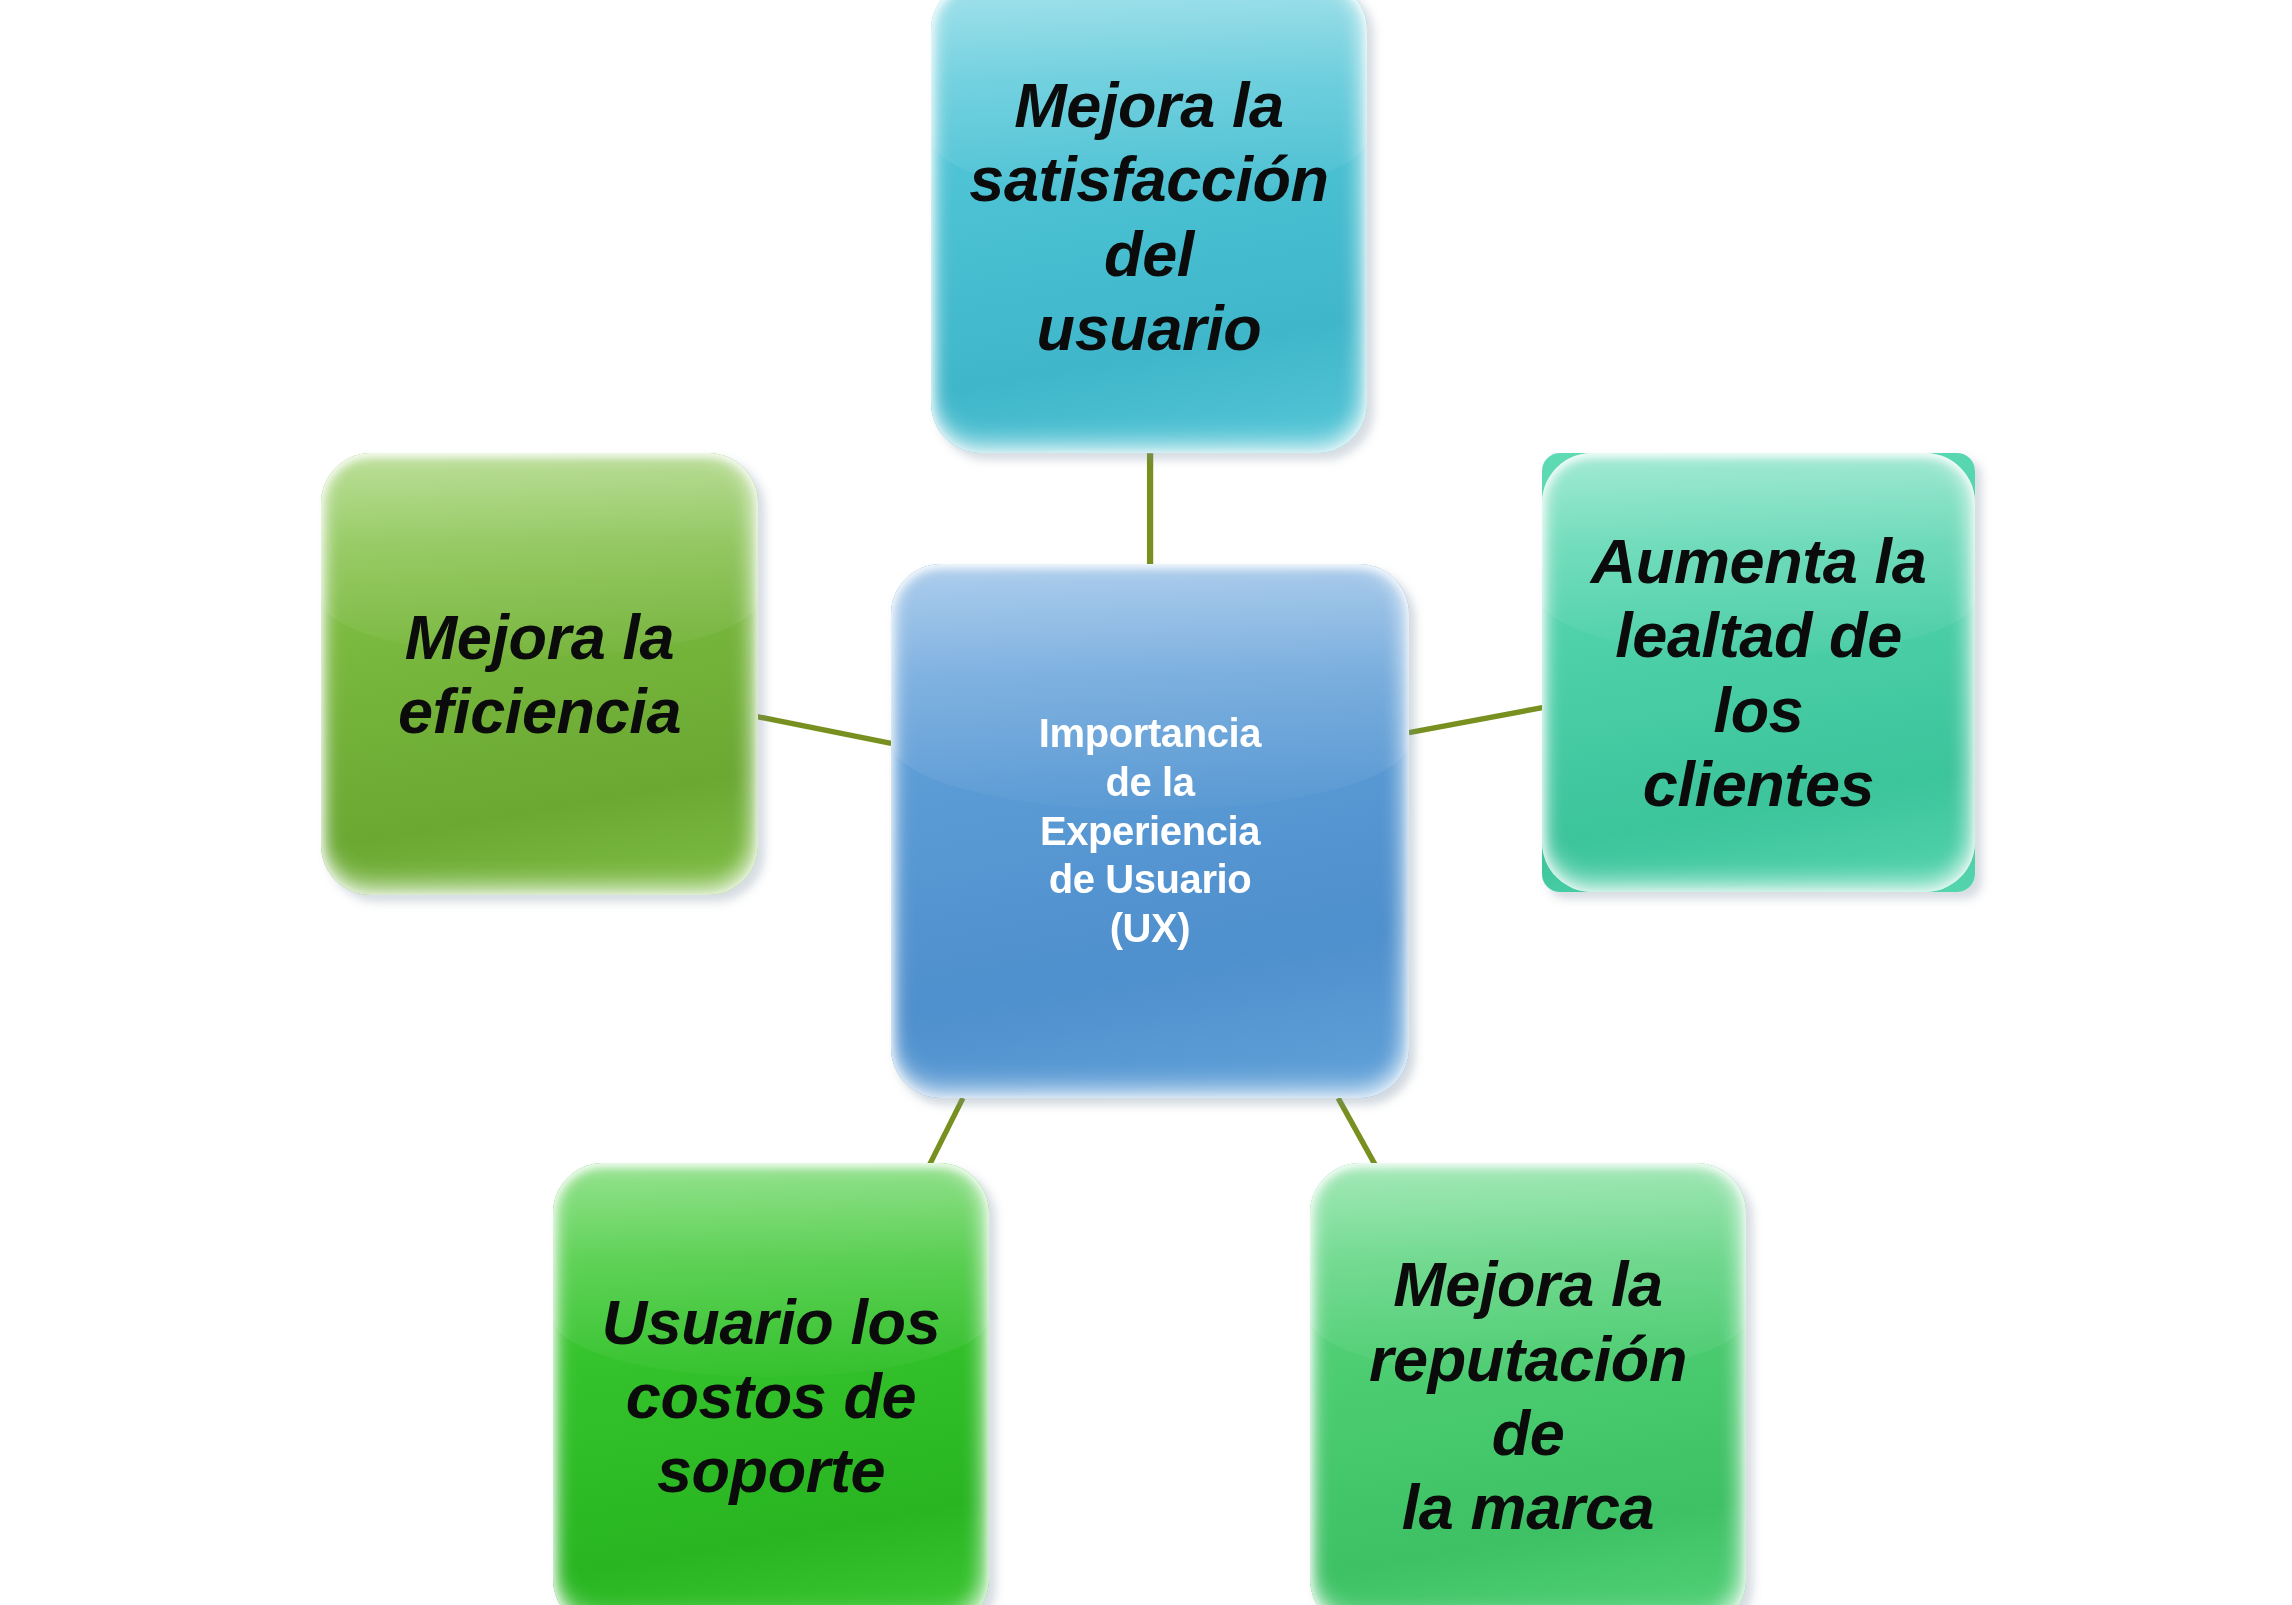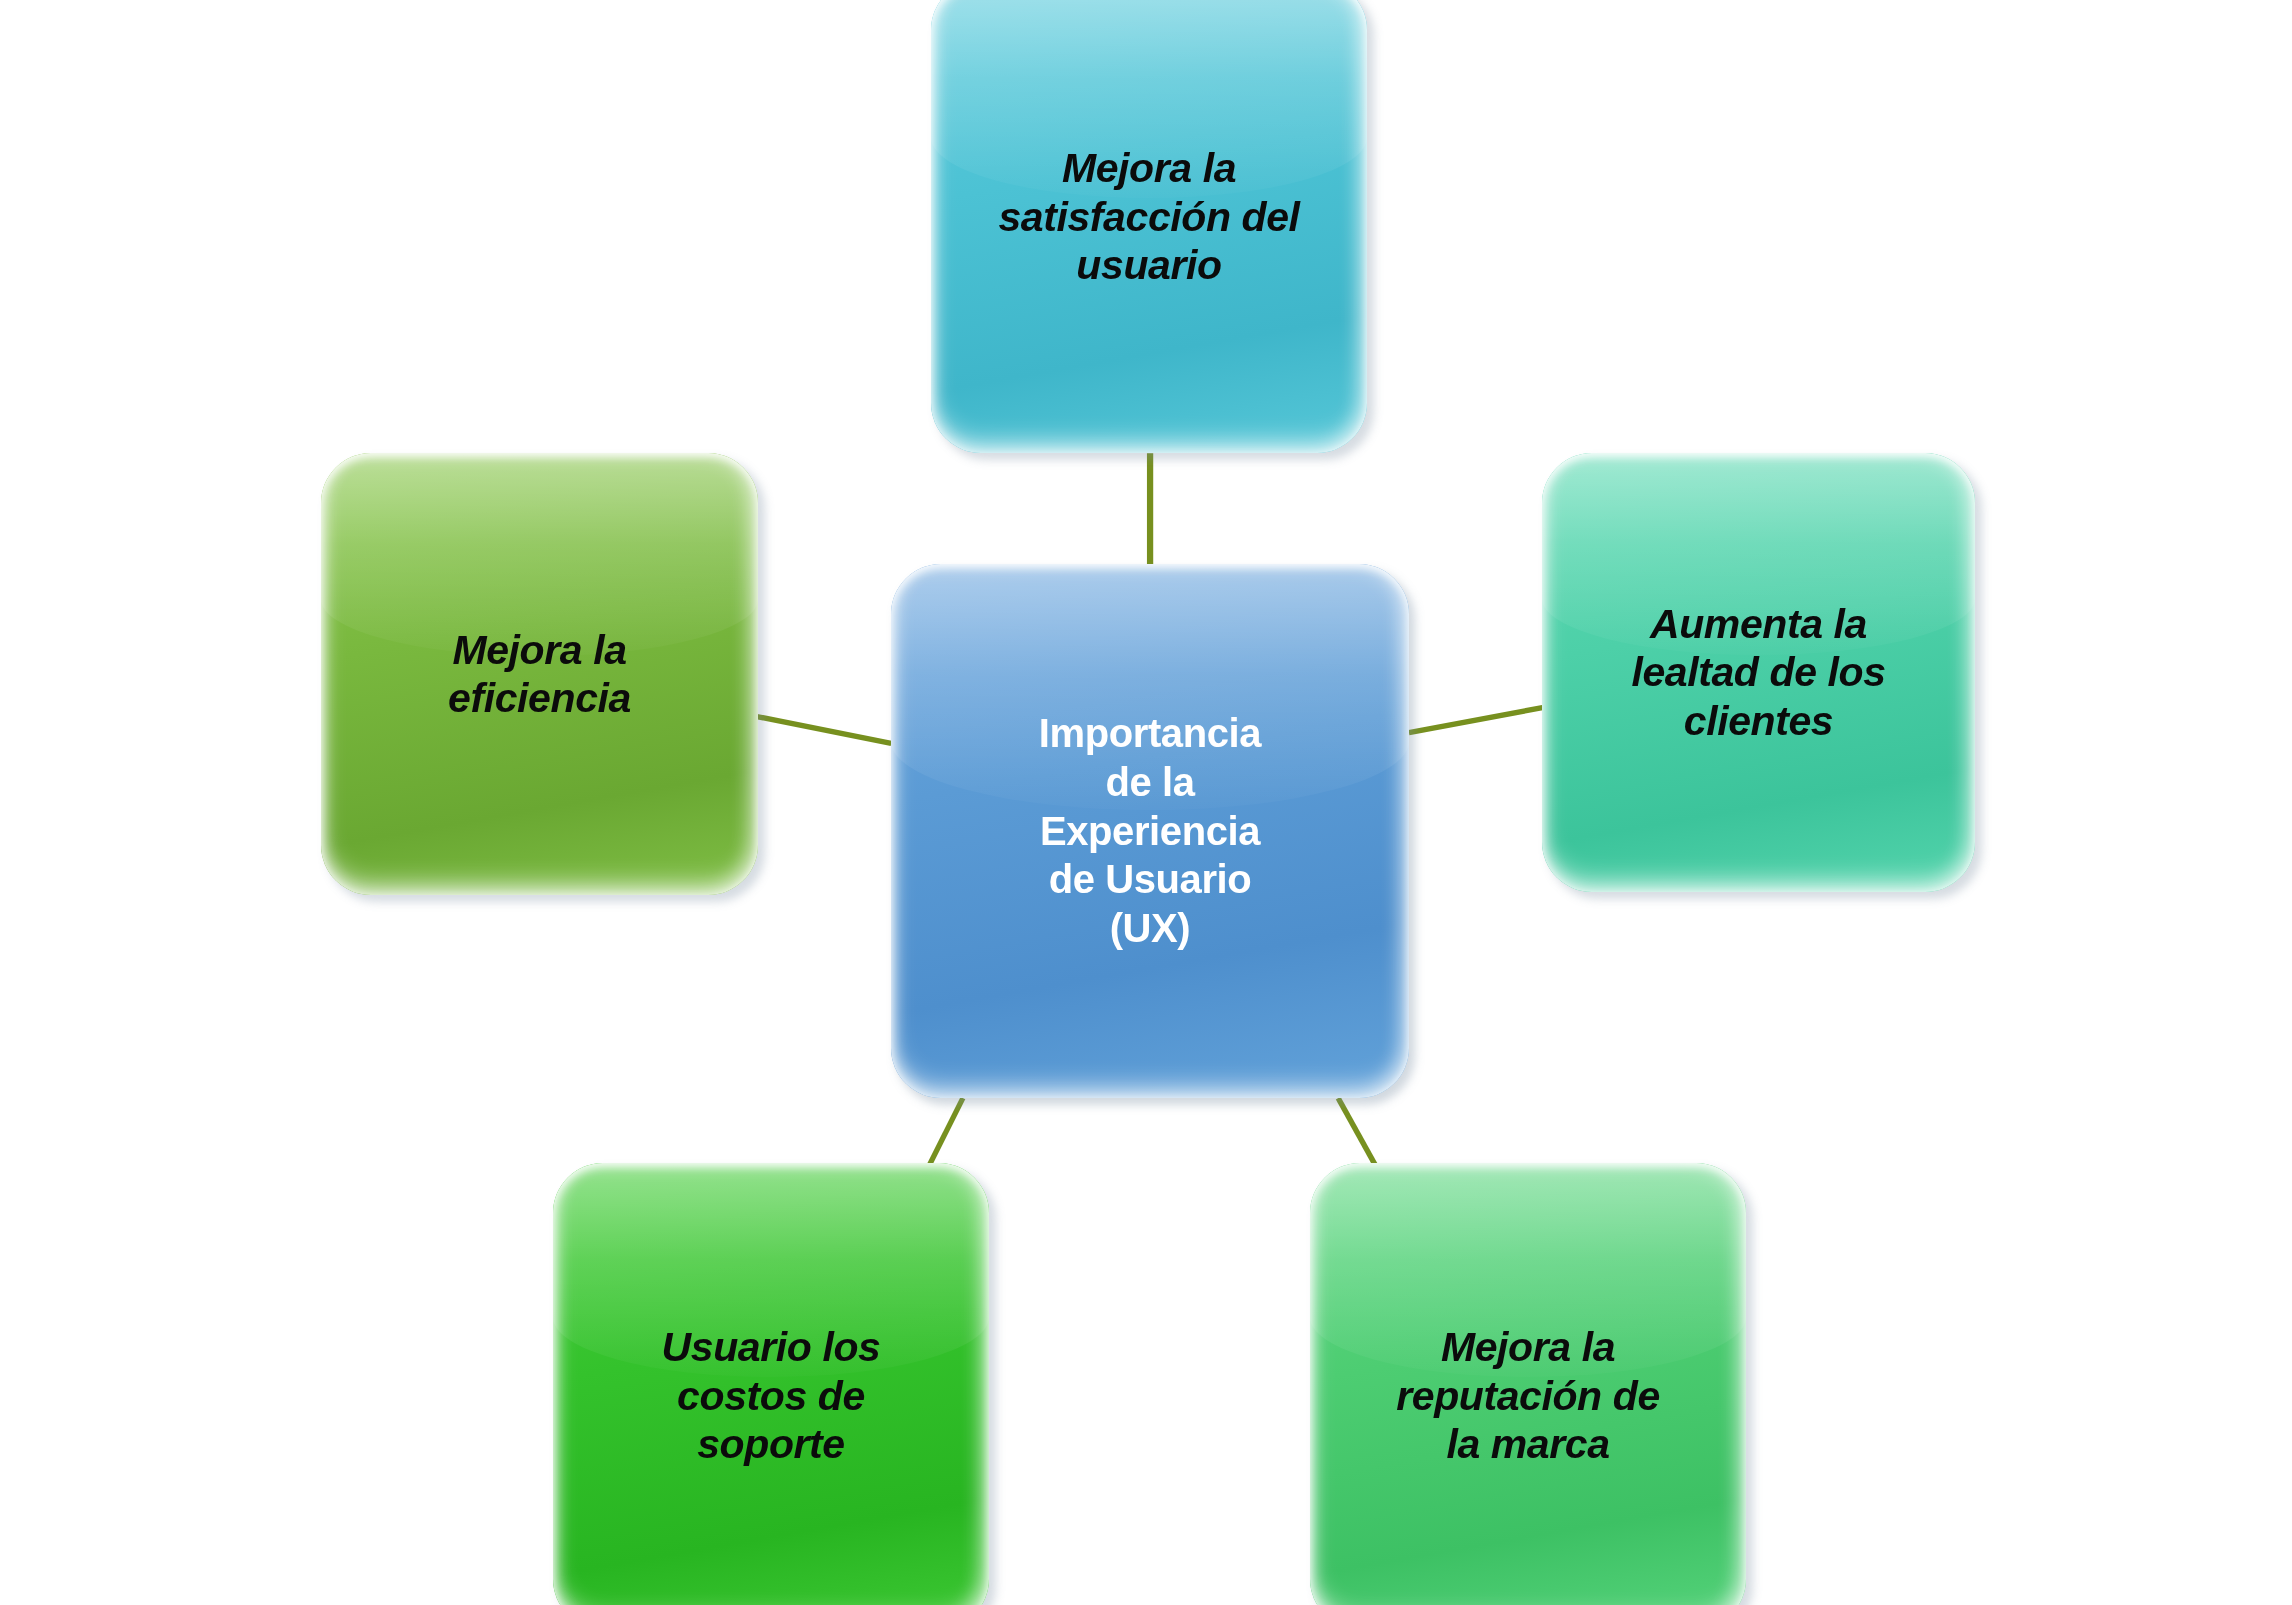--- a/index.html
+++ b/index.html
@@ -73,21 +73,21 @@
       inset 0 -12.5px 23px rgba(255,255,255,0.55);
     pointer-events: none;
     z-index: 2;
   }
 
   
   .node.satellite .label {
     color: #0b0b0b;
     font-weight: bold;
     font-style: italic;
-    font-size: 41px;
+    font-size: 63px;
   }
   
   .node.center .label {
     color: #ffffff;
     font-weight: bold;
     font-style: normal;
     font-size: 40px;
     line-height: 1.22;
   }
 
@@ -99,20 +99,21 @@
   }
   #node-top {
     left: 931px; top: -19.7px; width: 436px; height: 473px;
     background: linear-gradient(170deg, #63cede 0%, #4cc2d4 40%, #3fb6ca 75%, #57c8d8 100%);
     box-shadow: 6.3px 6.3px 9.9px rgba(120,140,160,0.30);
   }
   #node-right {
     left: 1542px; top: 453px; width: 433px; height: 439px;
     background: linear-gradient(170deg, #5fdbb4 0%, #4dd0a8 40%, #3cc49b 76%, #55d5ad 100%);
     box-shadow: 6.3px 6.3px 9.9px rgba(120,140,160,0.30);
+    border-radius: 18px;
   }
   #node-left {
     left: 321px; top: 453px; width: 437px; height: 442px;
     background: linear-gradient(170deg, #8cc950 0%, #79b83e 40%, #6aa832 76%, #80bf46 100%);
     box-shadow: 6.3px 6.3px 9.9px rgba(120,140,160,0.30);
   }
   #node-bottom-left {
     left: 553px; top: 1163px; width: 436px; height: 466px;
     background: linear-gradient(170deg, #49cf3e 0%, #34c22c 40%, #28b521 76%, #3ec935 100%);
     box-shadow: 6.3px 6.3px 9.9px rgba(120,140,160,0.30);

